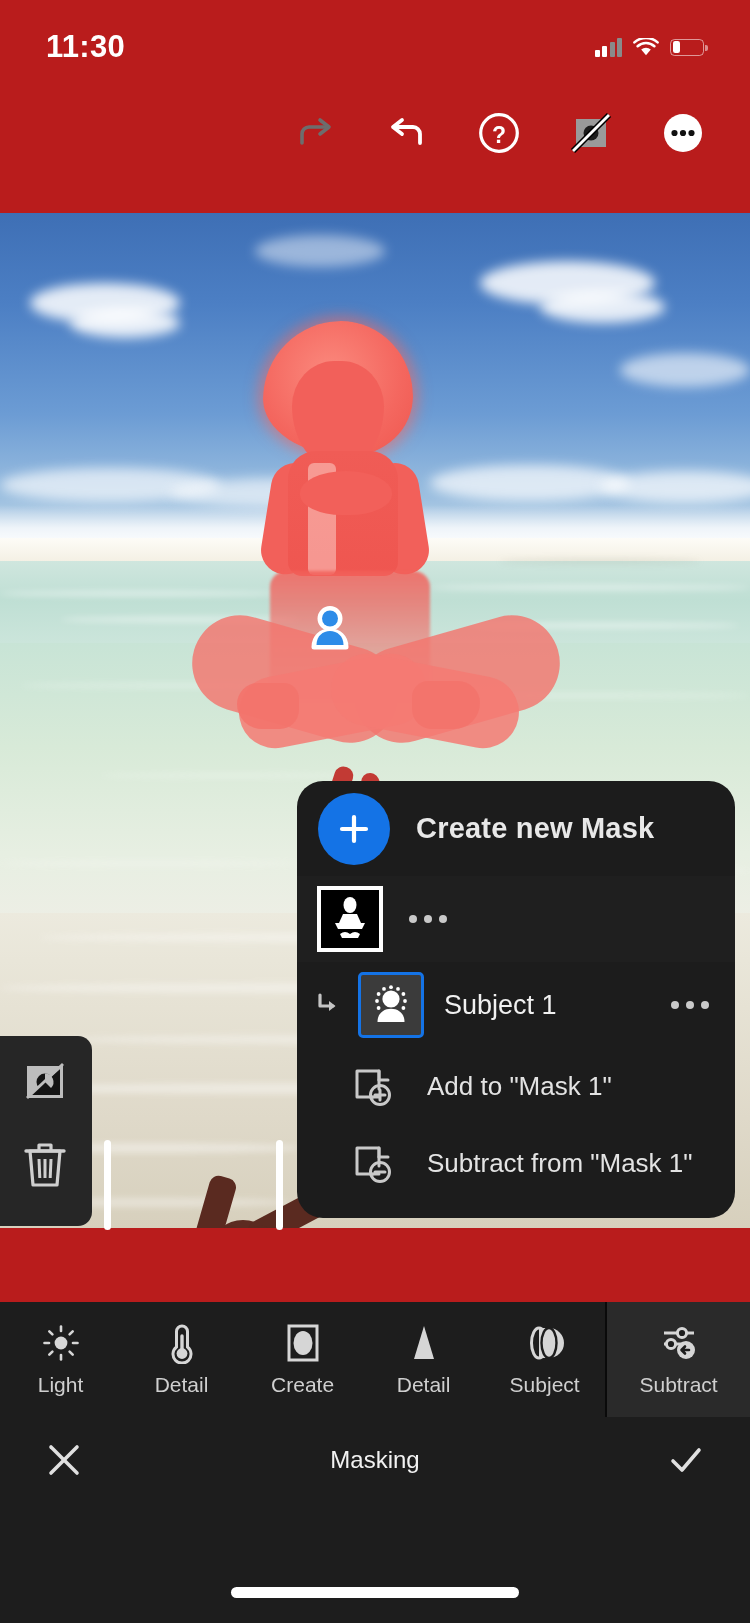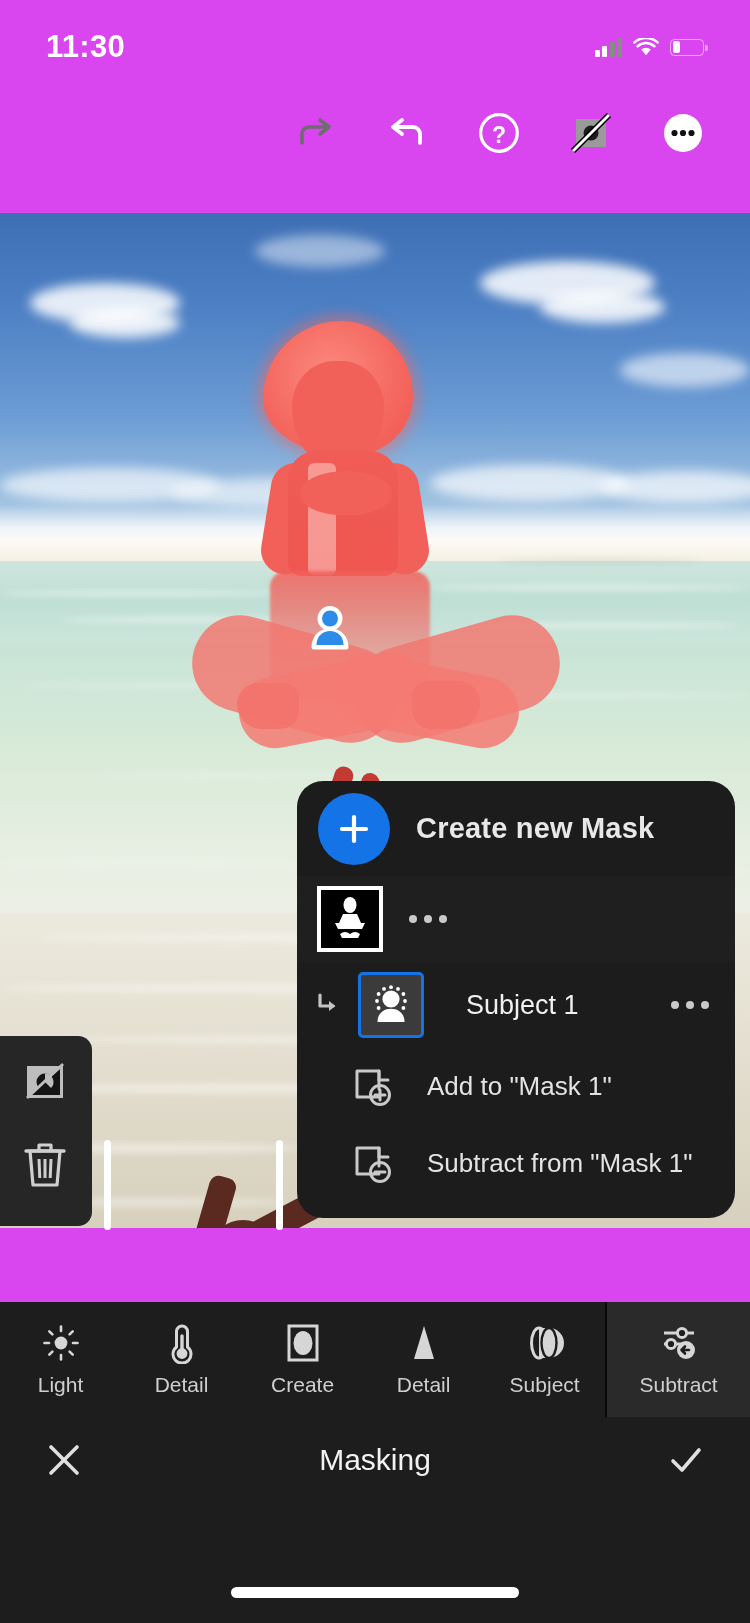--- a/index.html
+++ b/index.html
@@ -2,21 +2,21 @@
 <html><head>
 <meta charset="utf-8">
 <style>
   * { box-sizing: border-box; margin: 0; padding: 0; }
   html, body {
     width: 750px; height: 1623px;
     background: #000;
     font-family: "Liberation Sans", sans-serif;
     overflow: hidden;
   }
-  .screen { position: relative; width: 750px; height: 1623px; background: #d946ef; overflow: hidden; }
+  .screen { position: relative; width: 750px; height: 1623px; background: #b91c1c; overflow: hidden; }
 
   
   .status-bar {
     position: absolute; top: 0; left: 0; width: 750px; height: 88px;
     display: flex; align-items: center; justify-content: space-between;
     padding: 0 46px 0 46px; color: #fff; z-index: 60;
   }
   .status-time { font-size: 31px; font-weight: bold; letter-spacing: 0.3px; margin-top: 6px; }
   .status-right { display: flex; align-items: center; gap: 11px; margin-top: 6px; }
   .sig-bars { display: flex; align-items: flex-end; gap: 2.5px; height: 20px; }
@@ -202,21 +202,21 @@
   .dots-btn span { width: 8px; height: 8px; border-radius:50%; background:#c9c9c9; display:block; }
 
   .sub-row {
     height: 86px; display:flex; align-items:center; padding: 0 24px 0 16px; gap: 15px;
   }
   .child-arrow { width: 30px; flex:none; display:flex; align-items:center; justify-content:center; }
   .sub-thumb {
     width: 66px; height: 66px; border: 3px solid #1473e6; border-radius: 5px; background:#3b3b3b;
     display:flex; align-items:center; justify-content:center; flex:none;
   }
-  .sub-label { color:#f0f0f0; font-size: 27px; flex: 1; margin-left: 27px; }
+  .sub-label { color:#f0f0f0; font-size: 27px; flex: 1; margin-left: 5px; }
 
   .action-row {
     height: 77px; display:flex; align-items:center; padding-left: 52px; gap: 28px;
   }
   .action-icon { width: 50px; height: 50px; display:flex; align-items:center; justify-content:center; flex:none; }
   .action-label { color:#e3e3e3; font-size: 26px; }
 
   
   .bottom-nav {
     position:absolute; left:0; top: 1302px; width: 750px; height: 115px;
@@ -228,21 +228,21 @@
   .nav-item.previous { background:#2a2a2a; border-left: 2px solid #0a0a0a; flex: 1.18; }
   .nav-ico { height: 42px; display:flex; align-items:center; justify-content:center; }
   .nav-label { color:#cfcfcf; font-size: 21px; }
 
   
   .masking-bar {
     position:absolute; left:0; top: 1417px; width: 750px; height: 85px;
     background: #1d1d1d; display:flex; align-items:center; justify-content: space-between;
     padding: 0 38px; z-index: 55;
   }
-  .masking-title { color:#f2f2f2; font-size: 30px; position:absolute; left:0; width:750px; text-align:center; pointer-events:none; }
+  .masking-title { color:#f2f2f2; font-size: 24px; position:absolute; left:0; width:750px; text-align:center; pointer-events:none; }
   .mb-btn { width: 52px; height: 52px; display:flex; align-items:center; justify-content:center; z-index:2; }
 
   
   .home-area {
     position:absolute; left:0; top: 1502px; width:750px; height: 121px; background:#1d1d1d; z-index: 55;
   }
   .home-indicator {
     position:absolute; left: 231px; top: 1587px; width: 288px; height: 11px;
     background:#fff; border-radius: 6px; z-index: 56;
   }

